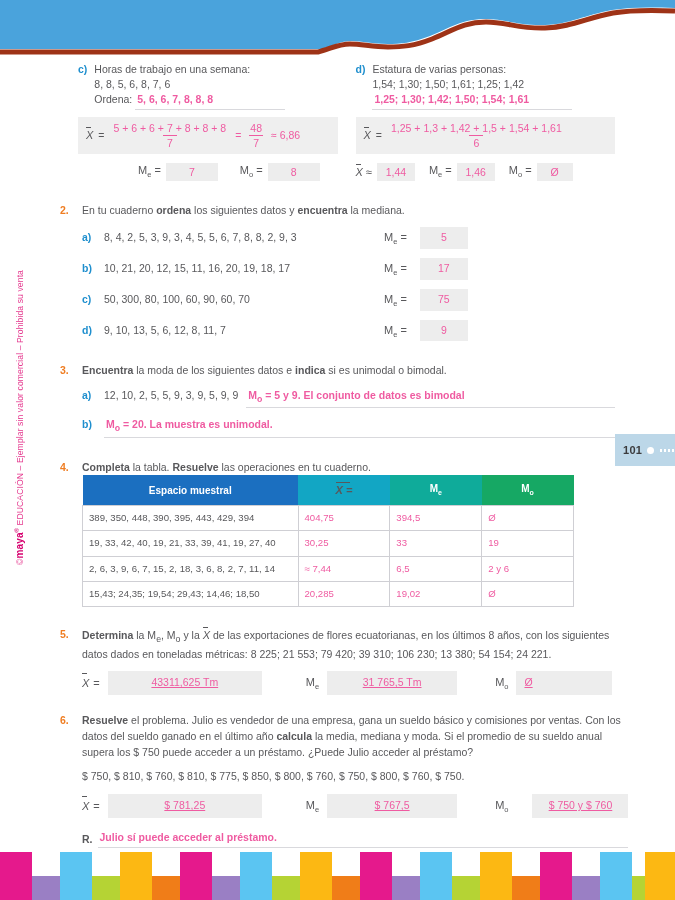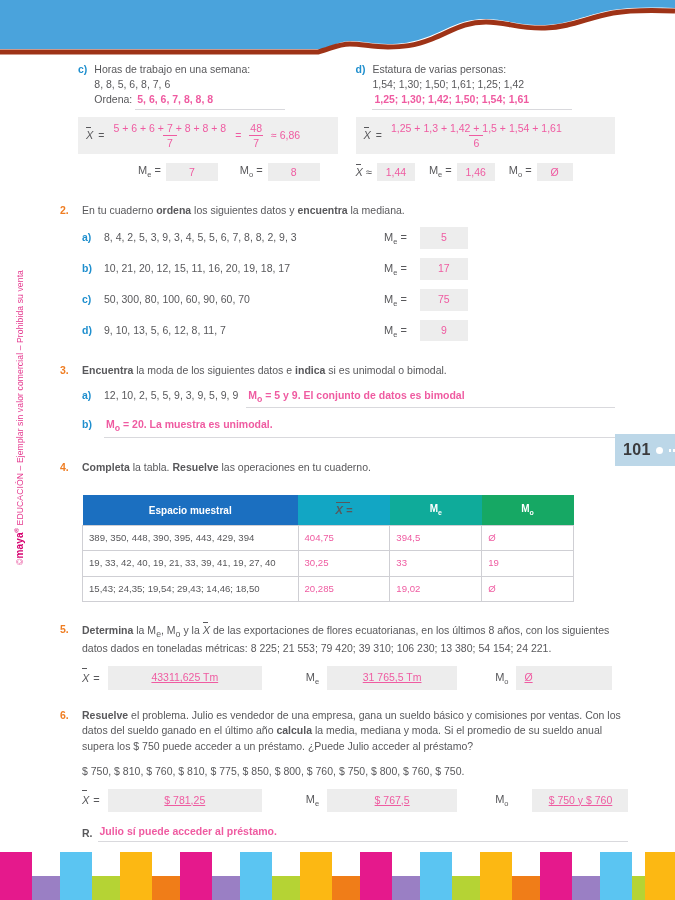--- a/index.html
+++ b/index.html
@@ -20,21 +20,21 @@
 
   
   .page-tab {
     position:absolute; right:0; top:434px;
     width:60px; height:32px;
     background:#bcd7e8;
     display:flex; align-items:center;
     padding-left:8px;
     gap:5px;
   }
-  .page-tab .num { font-size:16px; font-weight:bold; color:#3b3b3d; letter-spacing:0.3px; }
+  .page-tab .num { font-size:11px; font-weight:bold; color:#3b3b3d; letter-spacing:0.3px; }
   .page-tab .dot { width:7px; height:7px; border-radius:50%; background:#ffffff; }
   .page-tab .dotsline { flex:1; height:3px; background:repeating-linear-gradient(to right,#ffffff 0 2px, transparent 2px 4px); margin-left:1px; }
 
   
   .side-credit {
     position:absolute; left:14px; top:270px;
     transform-origin: left top;
     transform: rotate(-90deg) translateX(-100%);
     white-space:nowrap;
     font-size:8.6px;
@@ -77,21 +77,21 @@
   
   .ex { display:flex; gap:8px; padding:0 60px 0 60px; margin-top:14px; font-size:10.5px; line-height:1.5; }
   .exnum { color:#ef7d22; font-weight:bold; flex:0 0 14px; }
   .exbody { flex:1; }
   .exbody b { color:#58585b; }
 
   .sub { display:flex; gap:8px; margin-top:9px; align-items:baseline; font-size:10.5px; }
   .sublet { color:#1f8fce; font-weight:bold; width:14px; flex:0 0 14px; }
 
   
-  table { border-collapse:collapse; width:492px; margin-top:20px; font-size:9.6px; }
+  table { border-collapse:collapse; width:492px; margin-top:0; font-size:9.6px; }
   thead th { color:#ffffff; font-weight:bold; padding:6px 4px; text-align:center; font-size:10px; }
   thead th sub { font-size:7px; }
   th.c1 { background:#1b6fc0; }
   th.c2 { background:#12a6c4; }
   th.c3 { background:#0fab9a; }
   th.c4 { background:#16a864; }
   tbody td { border:1px solid #cfcfd4; padding:5px 6px; color:#58585b; }
   tbody td.val { color:#ef5ba1; text-align:left; }
 
   .ansrow { display:flex; align-items:center; margin-top:9px; font-size:10.5px; gap:4px; }
@@ -266,20 +266,26 @@
             <td>389, 350, 448, 390, 395, 443, 429, 394</td>
             <td class="val">404,75</td>
             <td class="val">394,5</td>
             <td class="val">Ø</td>
           </tr>
           <tr>
             <td>19, 33, 42, 40, 19, 21, 33, 39, 41, 19, 27, 40</td>
             <td class="val">30,25</td>
             <td class="val">33</td>
             <td class="val">19</td>
+          </tr>
+          <tr>
+            <td>2, 6, 3, 9, 6, 7, 15, 2, 18, 3, 6, 8, 2, 7, 11, 14</td>
+            <td class="val">≈ 7,44</td>
+            <td class="val">6,5</td>
+            <td class="val">2 y 6</td>
           </tr>
           <tr>
             <td>15,43; 24,35; 19,54; 29,43; 14,46; 18,50</td>
             <td class="val">20,285</td>
             <td class="val">19,02</td>
             <td class="val">Ø</td>
           </tr>
         </tbody>
       </table>
     </div>

